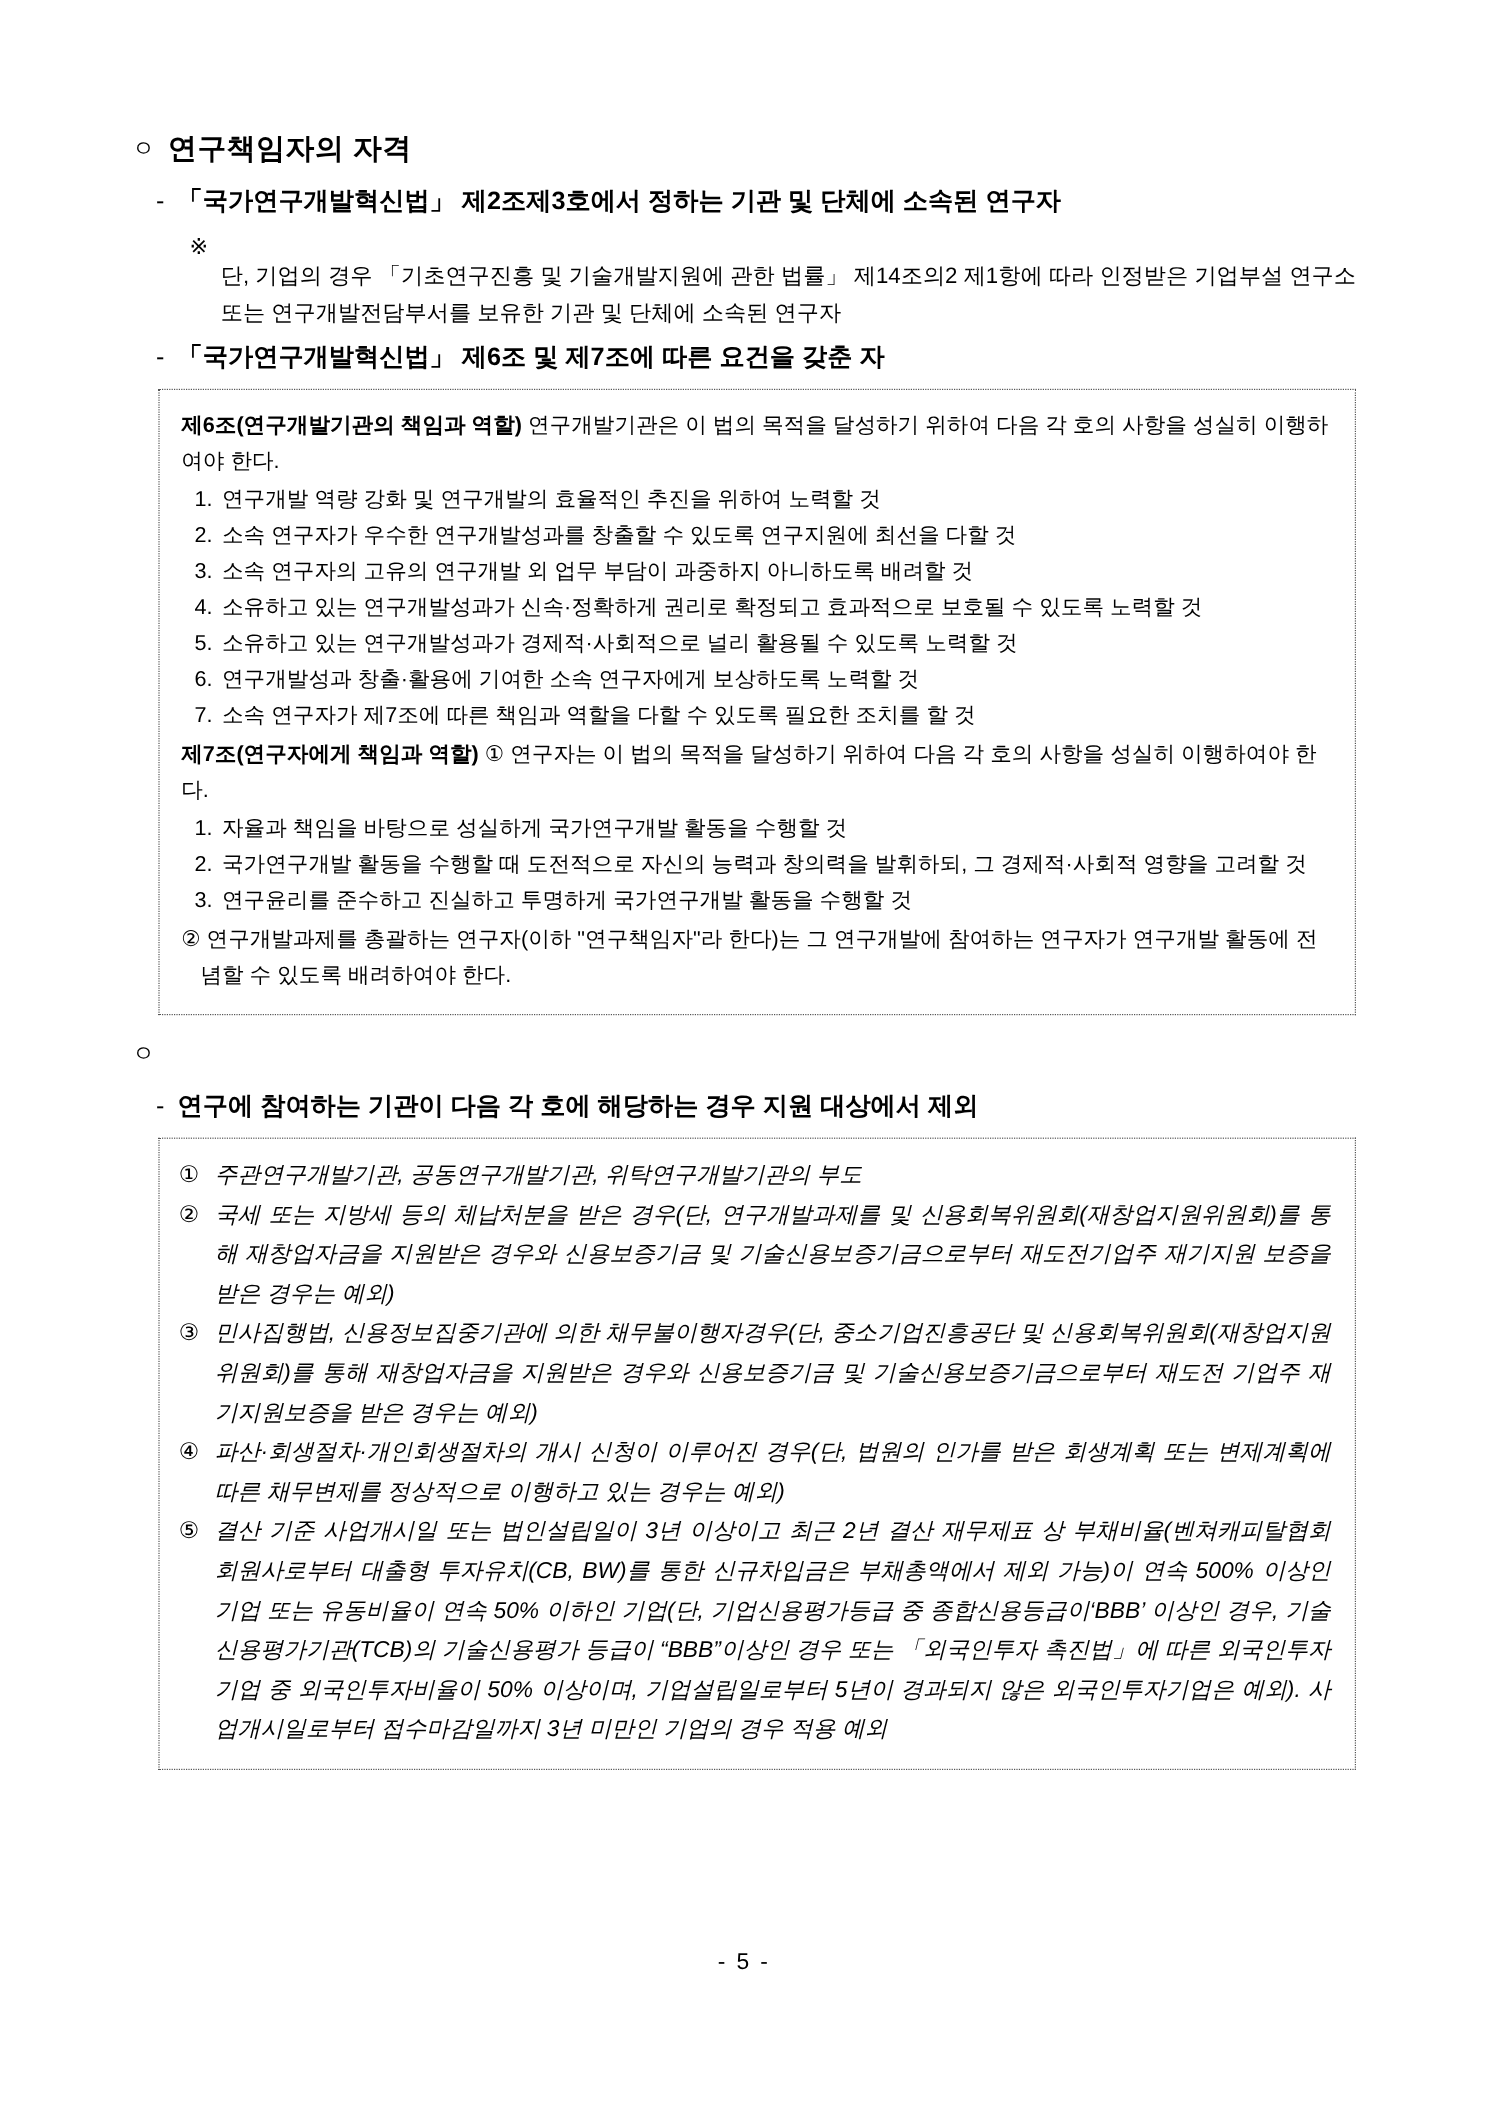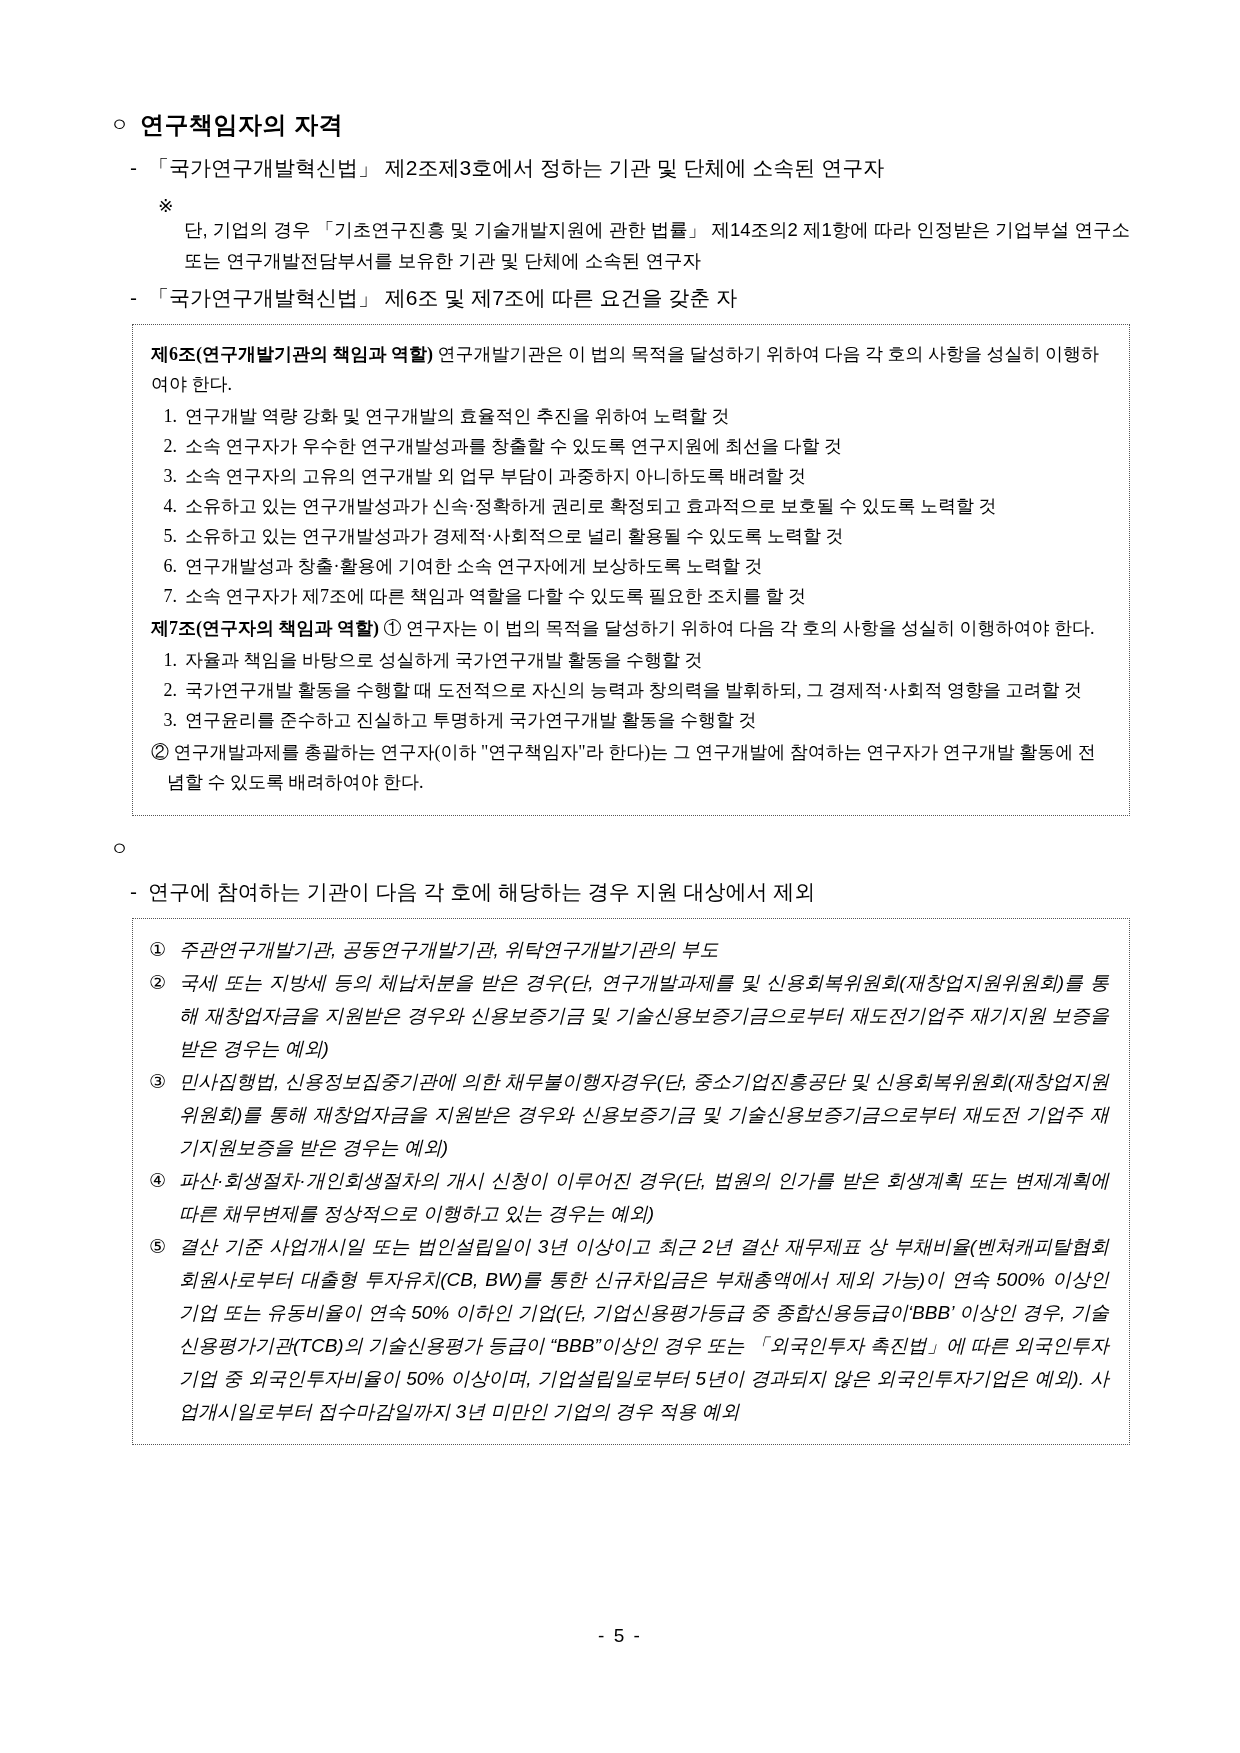--- a/index.html
+++ b/index.html
@@ -59,20 +59,21 @@
     line-height: 32px;
     margin-left: 20px;
     margin-bottom: 6px;
   }
   .dash-item .marker {
     flex: 0 0 18px;
     width: 18px;
   }
   .dash-item .text {
     flex: 1;
+    font-weight: bold;
   }
 
   
   .note-item {
     display: flex;
     align-items: flex-start;
     font-size: 18.5px;
     line-height: 31px;
     margin-left: 48px;
     margin-bottom: 6px;
@@ -88,21 +89,20 @@
   }
 
   
   .law-box {
     border: 1px dotted #555;
     padding: 14px 18px 16px 18px;
     margin: 10px 0 18px 22px;
     font-size: 18px;
     line-height: 30px;
     box-sizing: border-box;
-    font-family: Liberation Serif, serif;
   }
   .law-box .law-title-para {
     text-indent: 0;
     margin: 0 0 2px 0;
     padding-left: 0;
   }
   .law-box .law-title-para .law-title {
     font-weight: bold;
   }
   .law-box .hang-para {
@@ -229,21 +229,21 @@
           <span class="num">6.</span>
           <span class="itxt">연구개발성과 창출·활용에 기여한 소속 연구자에게 보상하도록 노력할 것</span>
         </li>
         <li>
           <span class="num">7.</span>
           <span class="itxt">소속 연구자가 제7조에 따른 책임과 역할을 다할 수 있도록 필요한 조치를 할 것</span>
         </li>
       </ul>
 
       <p class="law-title-para">
-        <span class="law-title">제7조(연구자의 책임과 역할)</span><span> ① 연구자는 이 법의 목적을 달성하기 위하여 다음 각 호의 사항을 성실히 이행하여야 한다.</span>
+        <span class="law-title">제7조(연구자에게 책임과 역할)</span><span> ① 연구자는 이 법의 목적을 달성하기 위하여 다음 각 호의 사항을 성실히 이행하여야 한다.</span>
       </p>
 
       <ul class="law-list">
         <li>
           <span class="num">1.</span>
           <span class="itxt">자율과 책임을 바탕으로 성실하게 국가연구개발 활동을 수행할 것</span>
         </li>
         <li>
           <span class="num">2.</span>
           <span class="itxt">국가연구개발 활동을 수행할 때 도전적으로 자신의 능력과 창의력을 발휘하되, 그 경제적·사회적 영향을 고려할 것</span>

